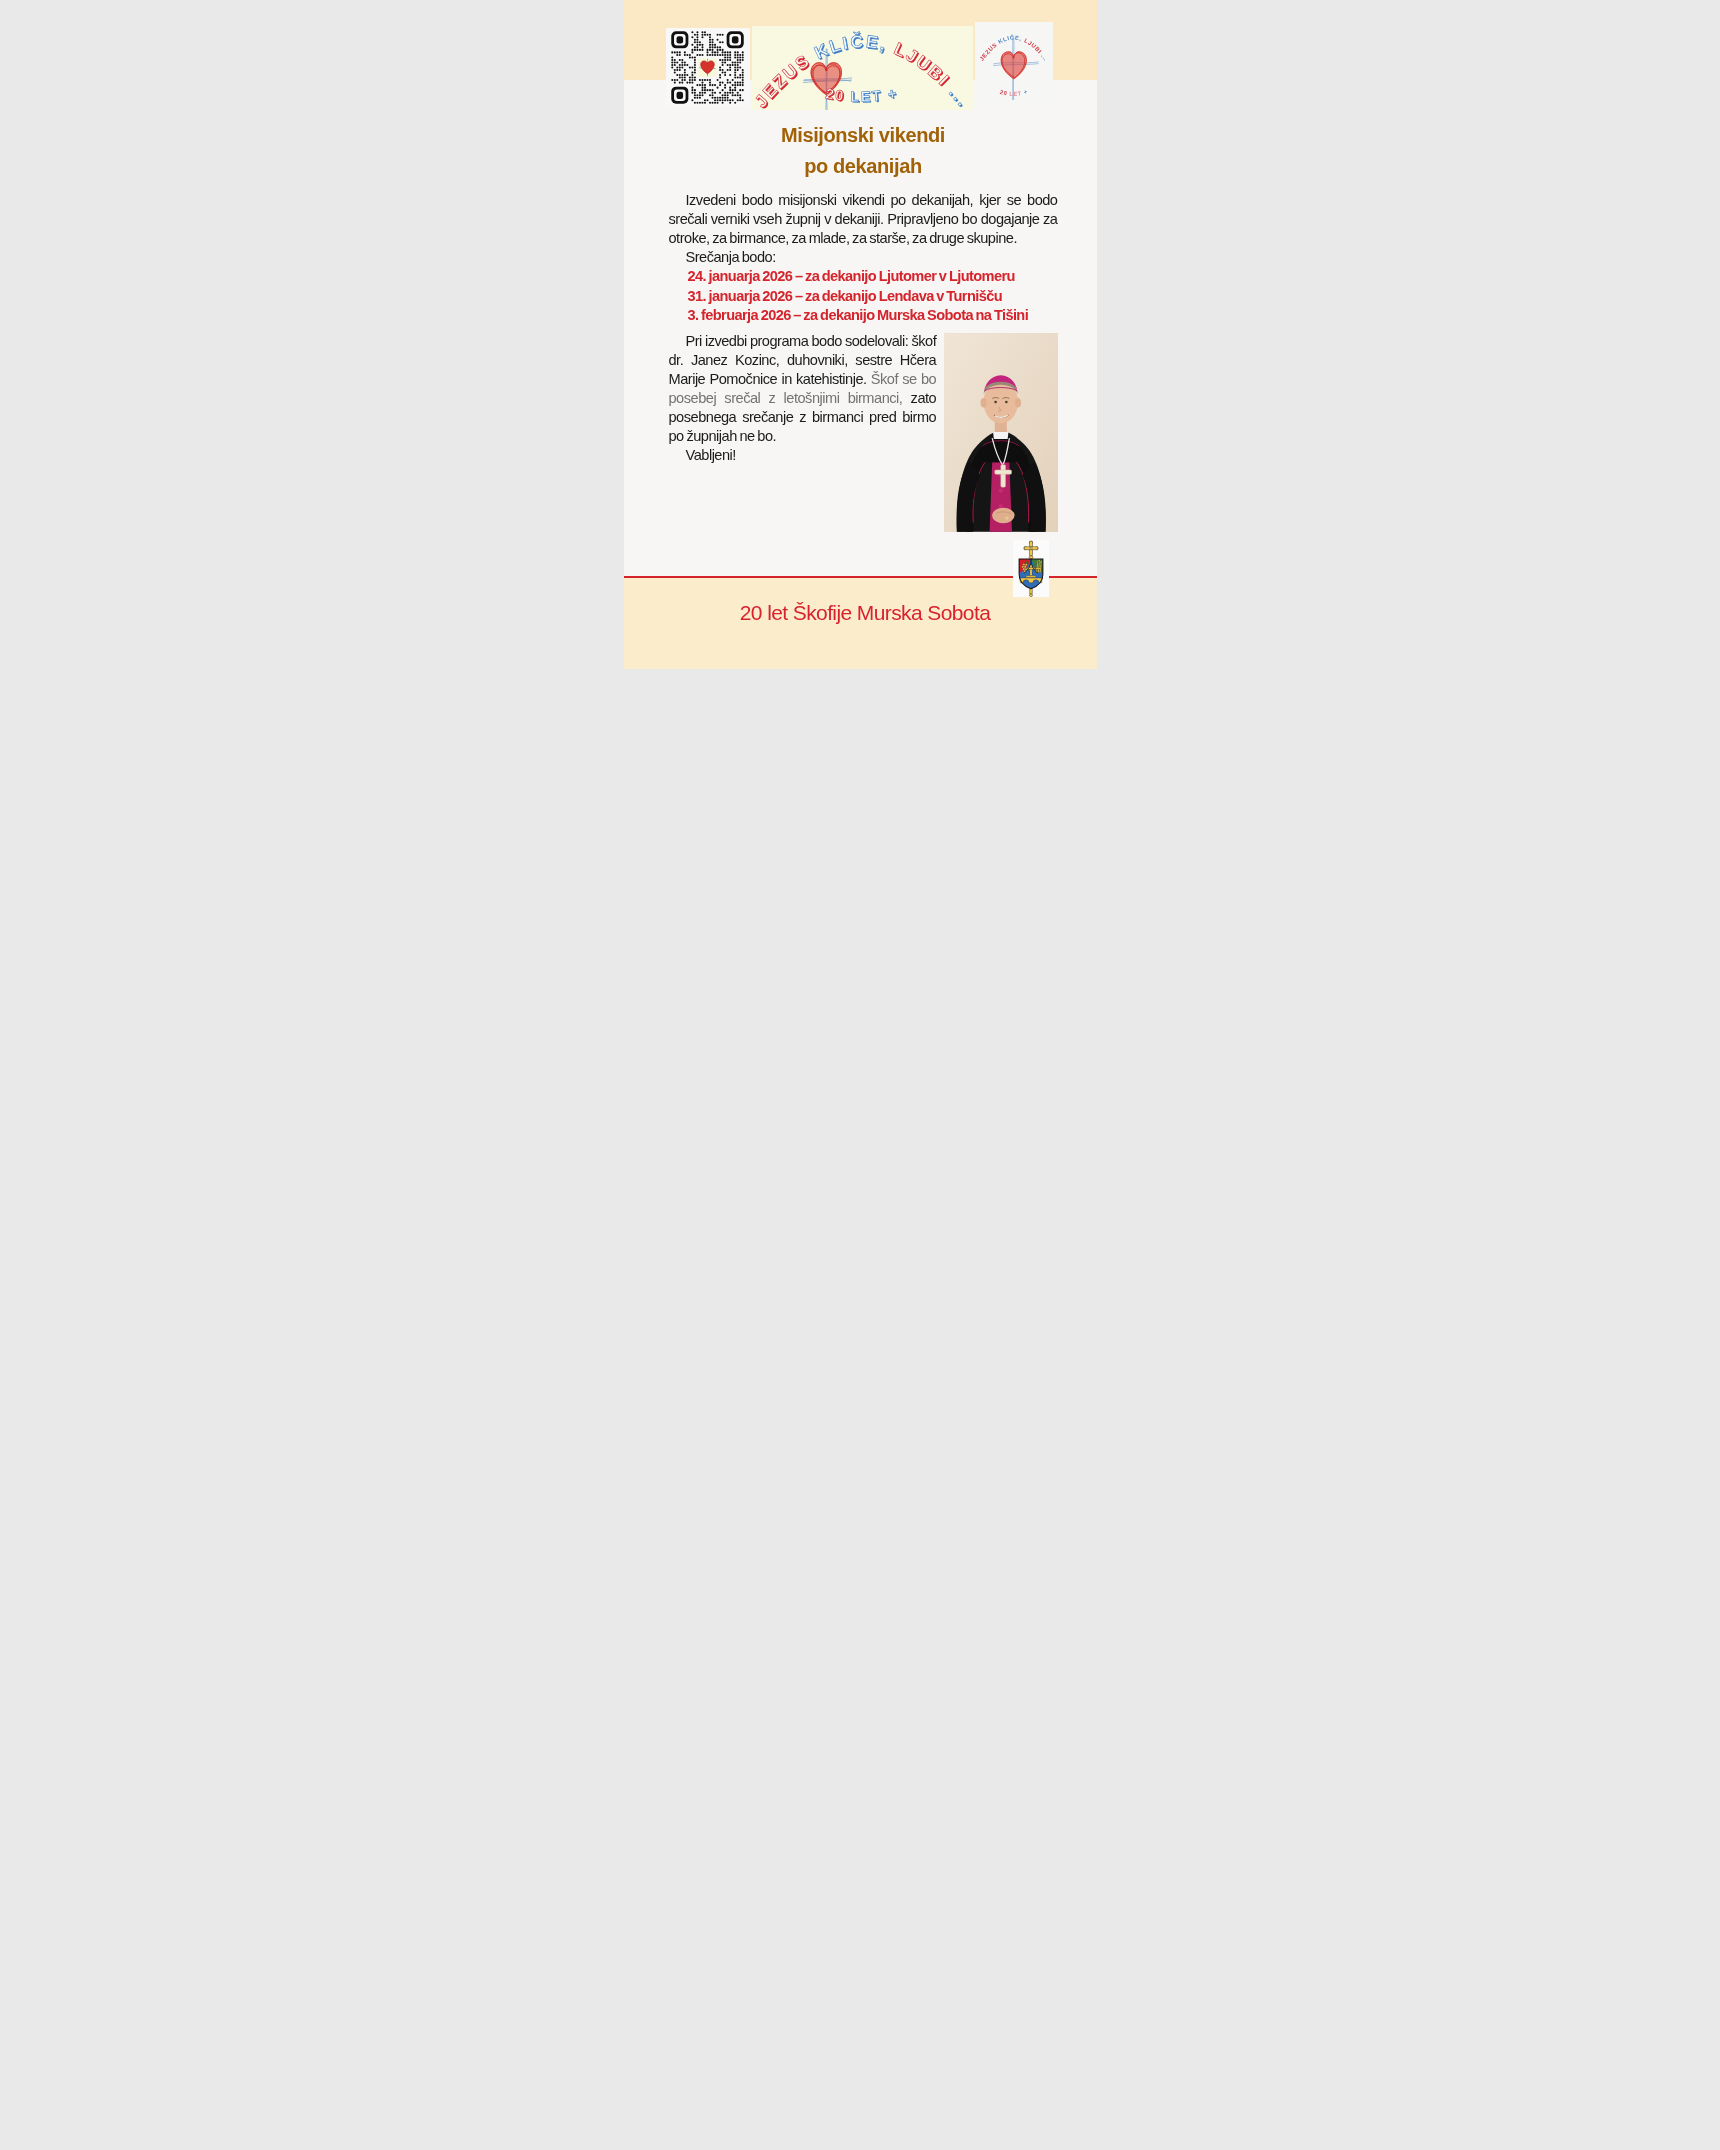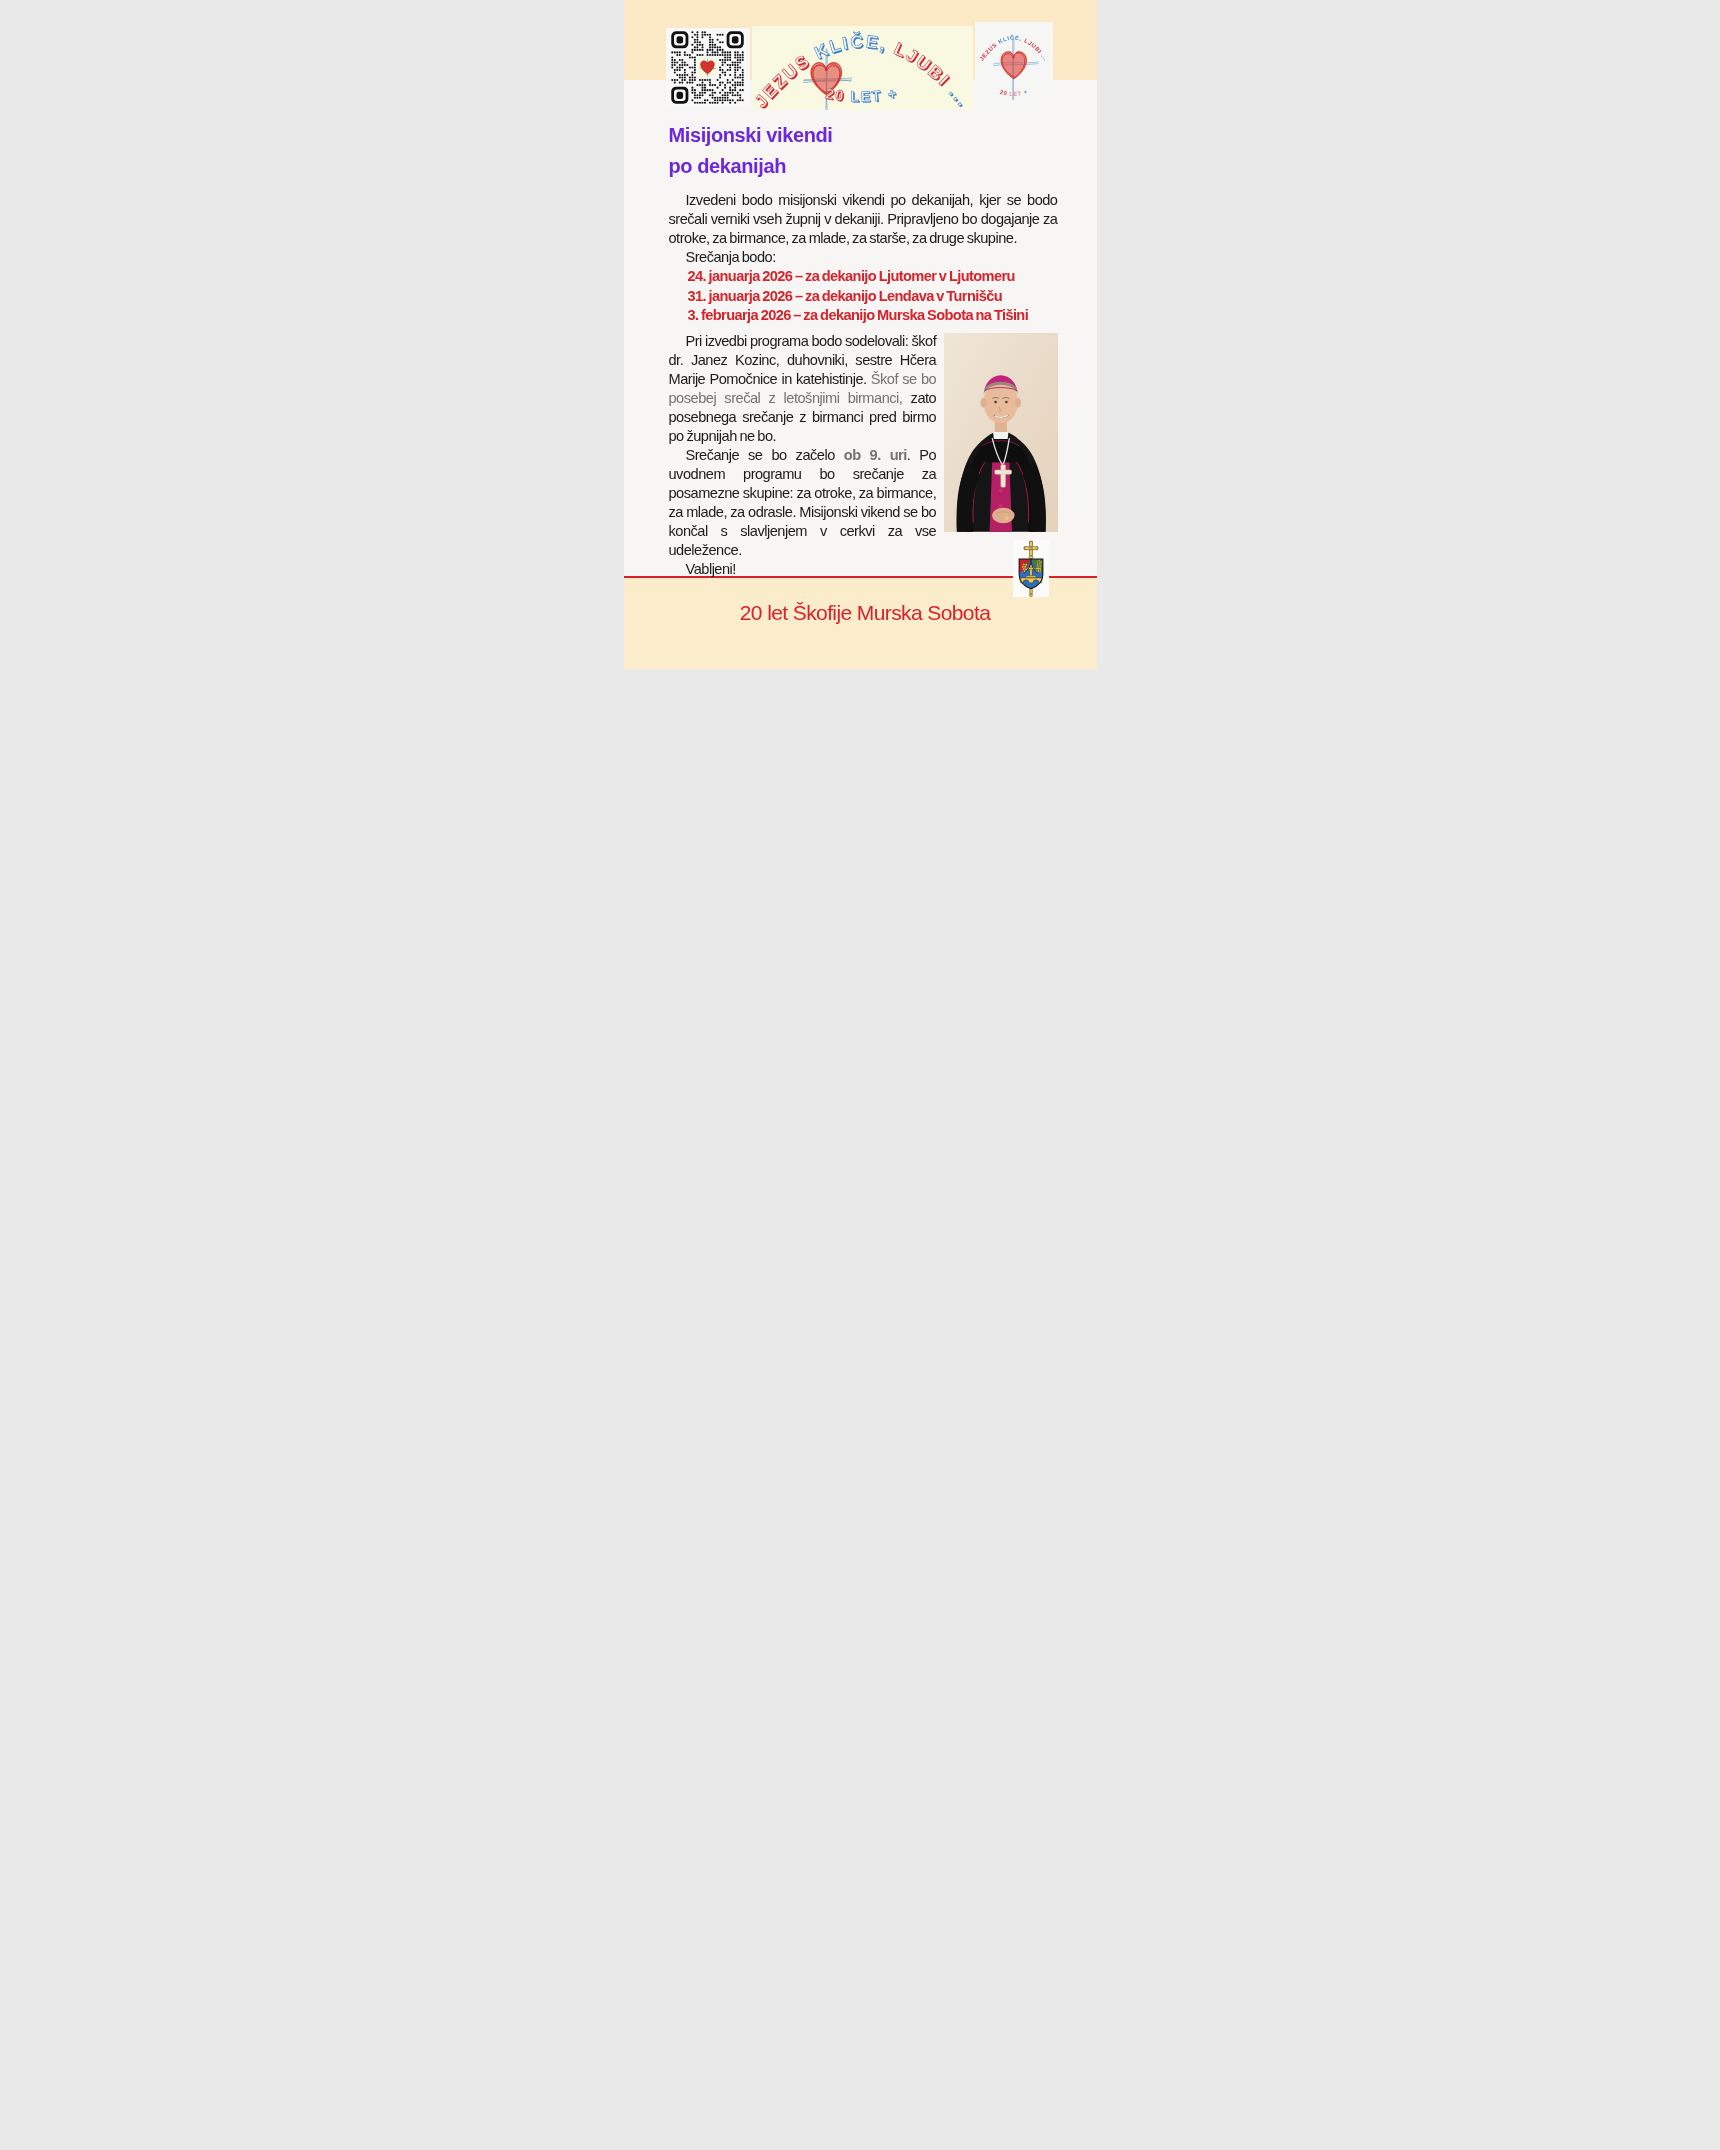--- a/index.html
+++ b/index.html
@@ -16,21 +16,21 @@
 
   
   .qr-box{position:absolute;left:42px;top:28px;width:84px;height:78px;background:#f8f8f8;}
   .qr-box svg{position:absolute;left:5.6px;top:2.6px;}
   .banner-box{position:absolute;left:128px;top:26px;width:221px;height:84px;background:#f9f9e2;}
   .logo-box{position:absolute;left:351px;top:22.4px;width:78px;height:84px;background:#f6f6f4;}
 
   
   .title{
     position:absolute;left:45px;top:120px;width:389px;
-    text-align:left;color:#6d28d9;font-weight:bold;
+    text-align:center;color:#a16207;font-weight:bold;
     font-size:20px;line-height:31px;letter-spacing:-0.4px;
   }
 
   
   .content{
     position:absolute;left:45px;top:191px;width:389px;
     font-size:14.6px;line-height:19px;letter-spacing:-0.5px;word-spacing:-0.9px;
     text-align:justify;
   }
   .content p{margin:0;}
@@ -575,21 +575,20 @@
         <ellipse cx="138" cy="424" rx="26" ry="18" fill="#dfae8d"></ellipse>
         <path d="M120 420 C128 414 146 414 156 420" stroke="#c08d6c" stroke-width="1.5" fill="none"></path>
         <circle cx="146" cy="430" r="4" fill="#e8c98f"></circle>
 
         <path d="M30 462 C26 390 36 330 58 300 L84 330 C70 360 62 410 64 462 Z" fill="#101010"></path>
         <path d="M236 462 C240 390 230 330 208 300 L182 330 C196 360 204 410 202 462 Z" fill="#101010"></path>
       </svg>
     </div>
 
     <p class="indent para2"><span>Pri izvedbi programa bodo sodelovali: škof dr. Janez Kozinc, duhovniki, sestre Hčera Marije Pomočnice in katehistinje. </span><span class="red">Škof se bo posebej srečal z letošnjimi birmanci,</span><span> zato posebnega srečanje z birmanci pred birmo po župnijah ne bo.</span></p>
-    <p class="indent para3"><span>Srečanje se bo začelo </span><span class="red bold">ob 9. uri</span><span>. Po uvodnem programu bo srečanje za posamezne skupine: za otroke, za birmance, za mlade, za odrasle. Misijonski vikend se bo končal s slavljenjem v cerkvi za vse udeležence.</span></p>
     <p class="indent vabljeni">Vabljeni!</p>
   </div>
 
   <div class="arms-box">
     <svg width="36" height="57" viewBox="0 0 83 132">
       <g stroke="#1a1a1a" stroke-width="1" fill="#f2c84b">
 
         <circle cx="41.5" cy="6" r="3.4"></circle>
         <circle cx="28.5" cy="19" r="3.4"></circle>
         <circle cx="54.5" cy="19" r="3.4"></circle>

